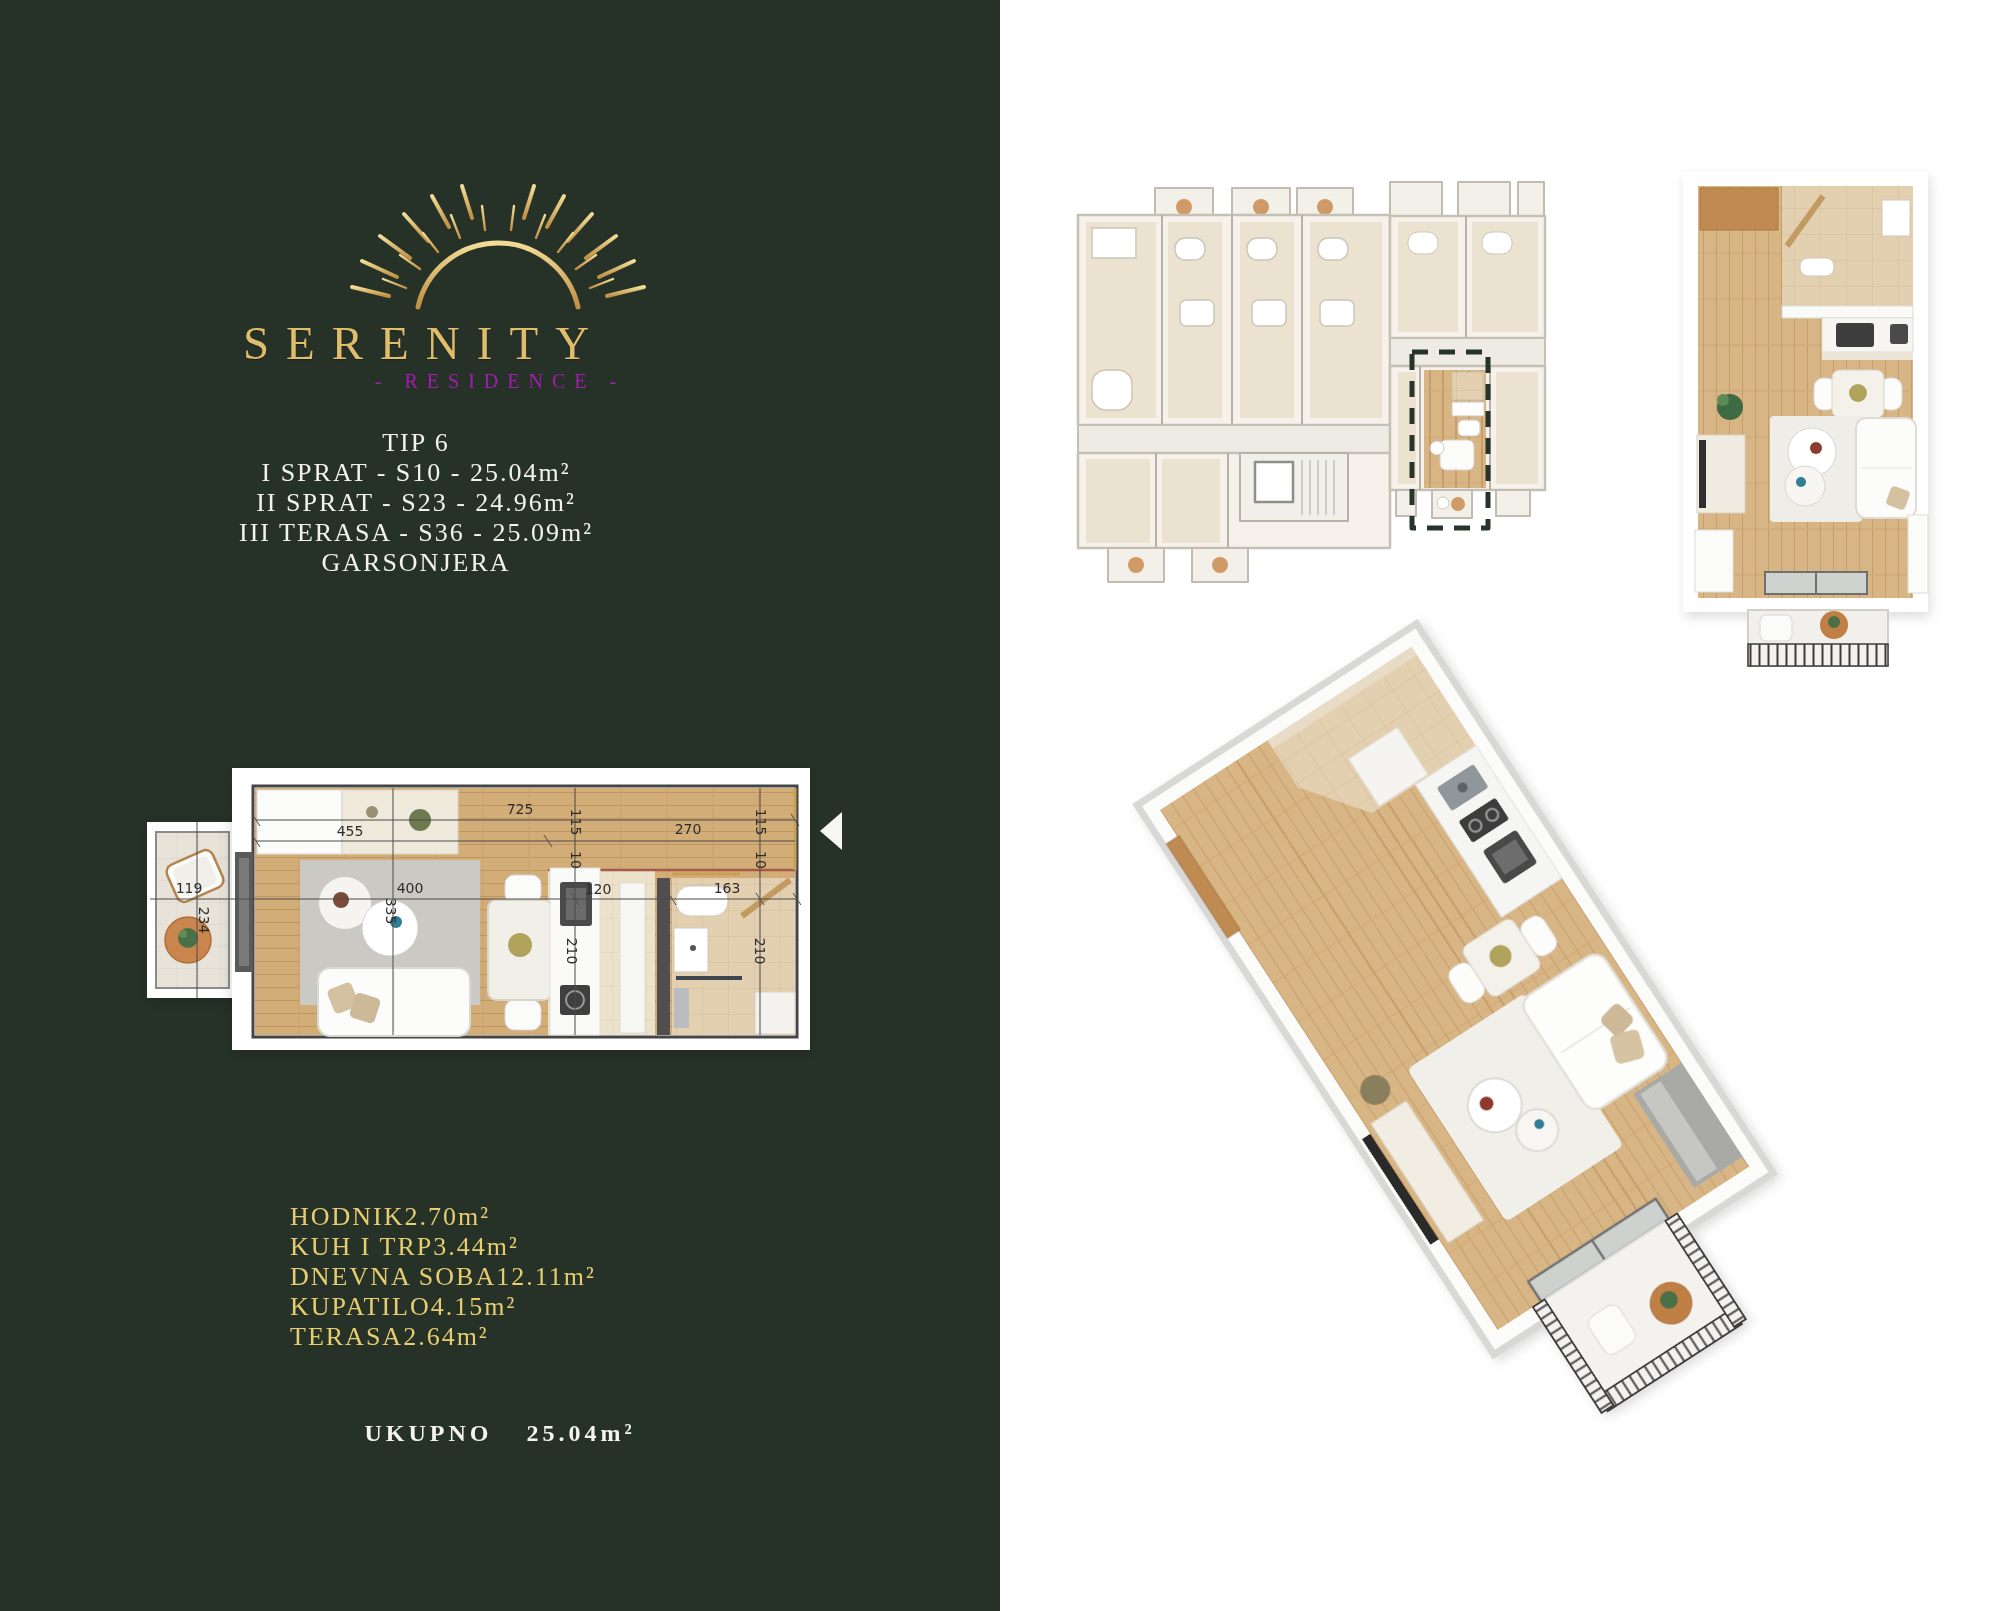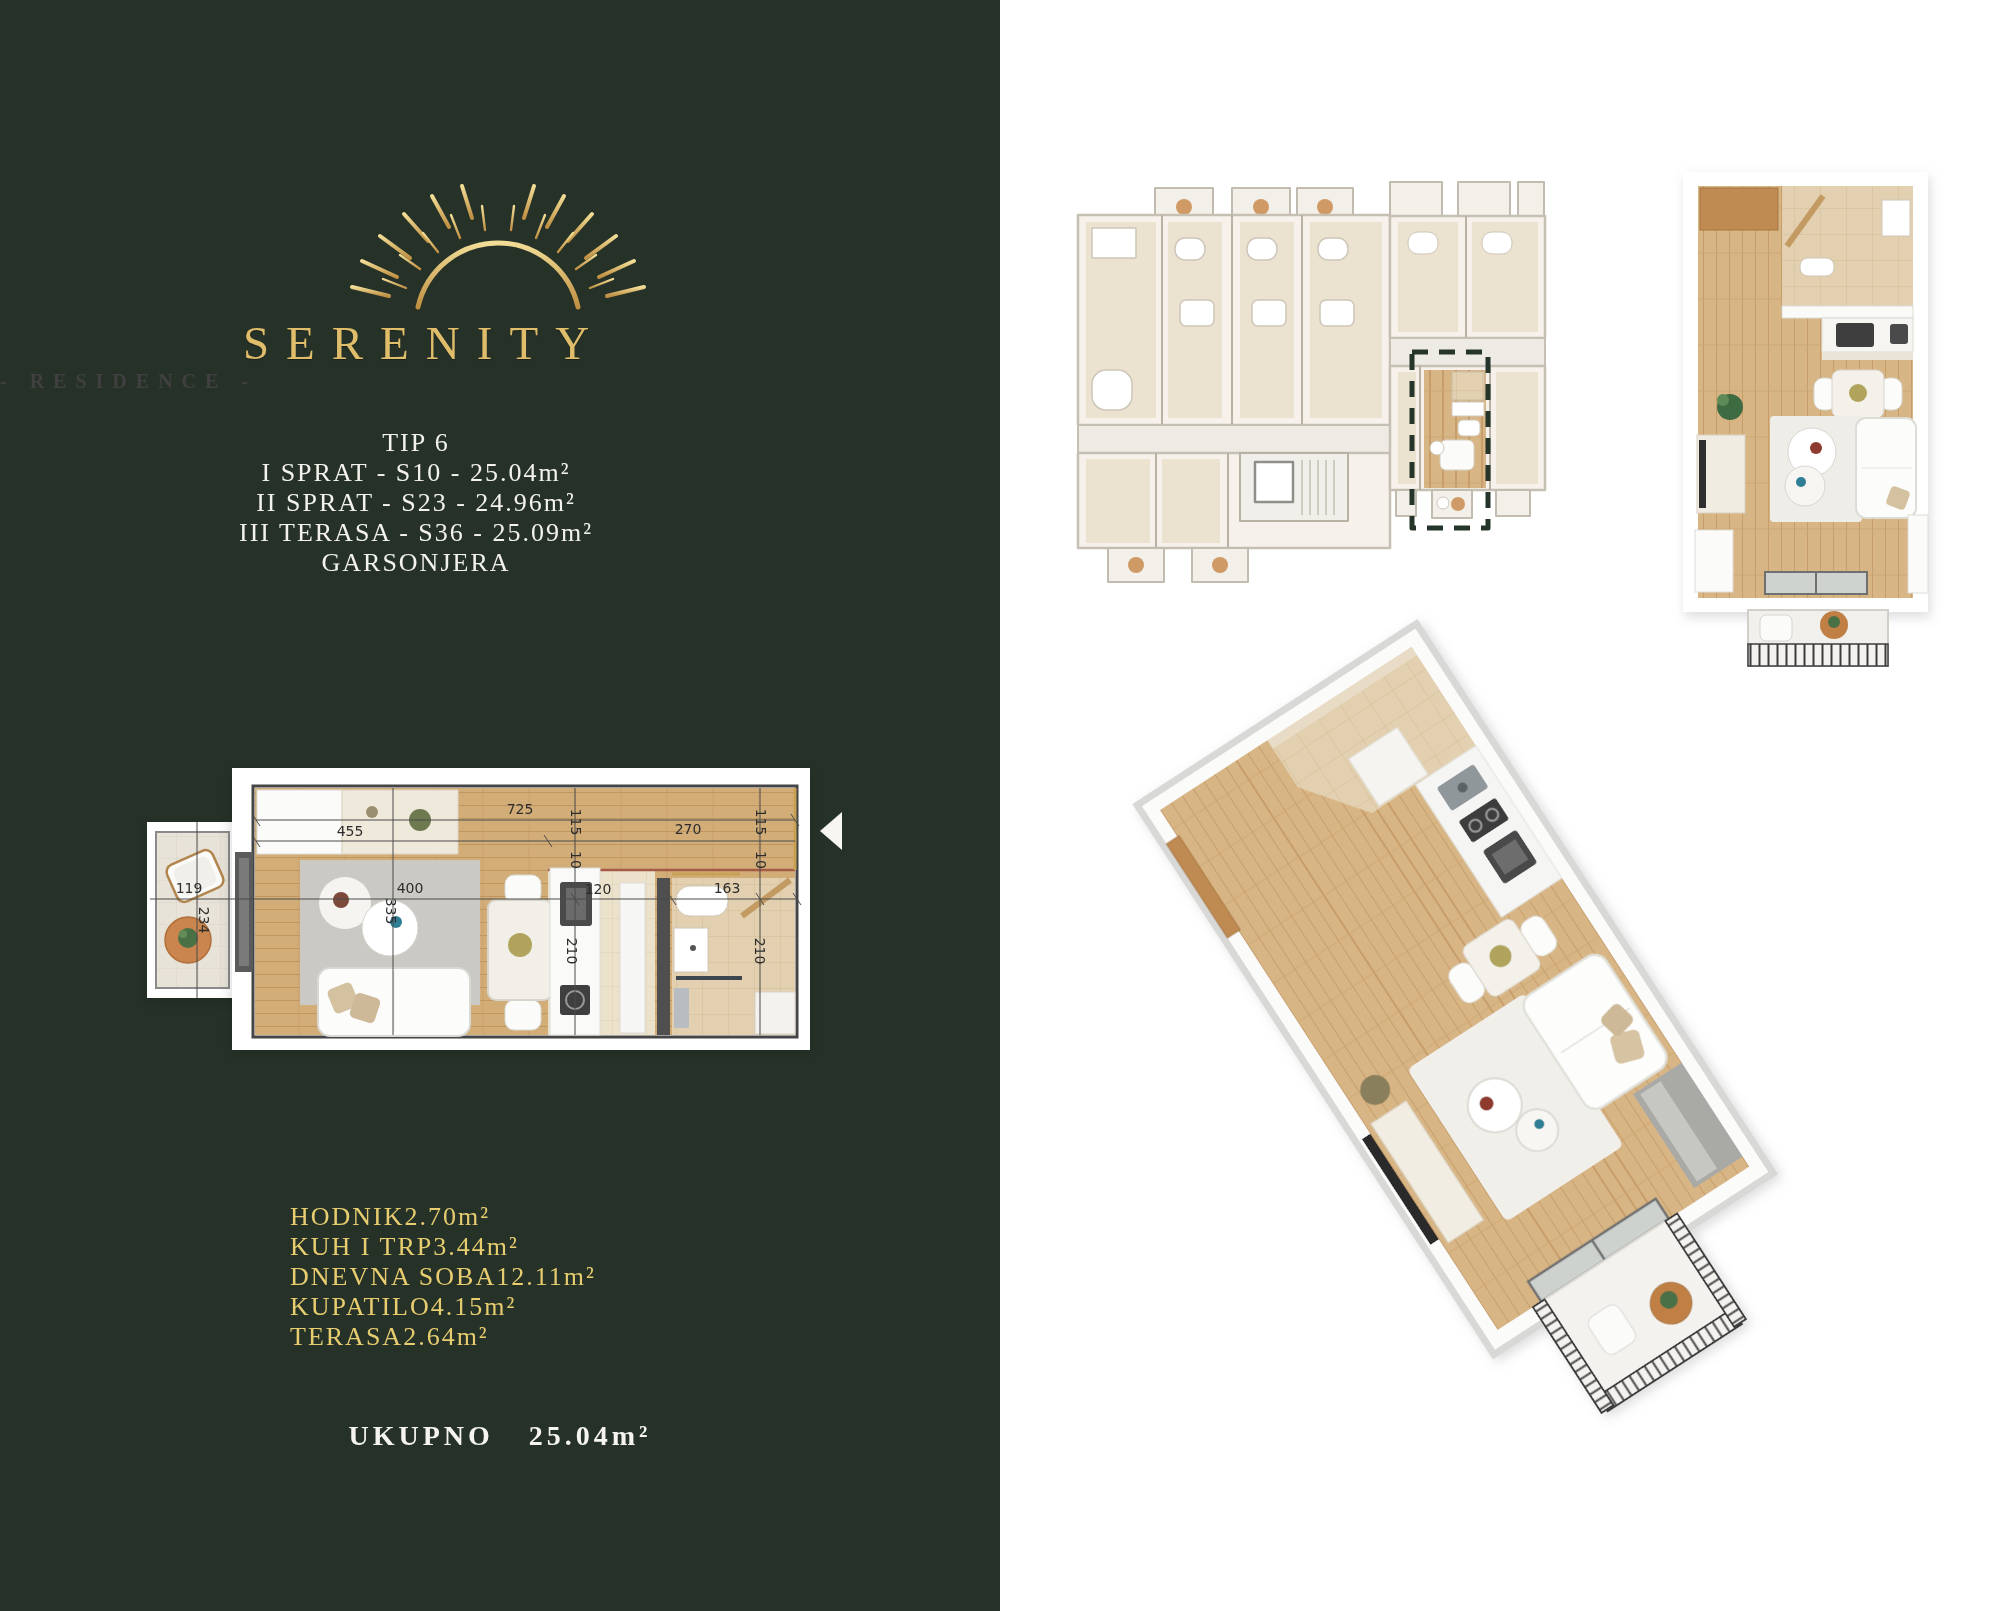--- a/index.html
+++ b/index.html
@@ -3,29 +3,29 @@
 <meta charset="utf-8">
 <style>
   html,body{margin:0;padding:0;background:#ffffff;}
   .page{position:relative;width:2000px;height:1611px;overflow:hidden;
         font-family:"Liberation Serif", serif;background:#ffffff;}
   #graphics{position:absolute;left:0;top:0;width:2000px;height:1611px;}
   .txt{position:absolute;white-space:nowrap;}
   .brand-name{left:0;width:849px;top:316px;text-align:center;
       font-size:47px;letter-spacing:17px;color:#e0bd6a;
       text-shadow:0 1px 1px rgba(0,0,0,.35);font-weight:400;}
-  .brand-sub{left:0;width:1000px;top:370px;text-align:left;
-      font-size:20px;letter-spacing:9px;color:#404040;font-weight:bold;}
+  .brand-sub{left:0;width:1000px;top:370px;text-align:center;
+      font-size:20px;letter-spacing:9px;color:#a21caf;}
   .unit-block{left:0;width:832px;top:428px;text-align:center;color:#f3f2ec;
       font-size:26px;line-height:30px;letter-spacing:2px;}
   .rooms{left:290px;top:1202px;width:378px;font-size:26px;line-height:30px;
       color:#e8cd70;letter-spacing:2px;}
   .room-row{display:flex;justify-content:flex-start;}
   .total-line{left:0;width:1000px;top:1420px;text-align:center;color:#f5f4ee;
-      font-size:28px;letter-spacing:4px;font-weight:bold;}
+      font-size:24px;letter-spacing:4px;font-weight:bold;}
   .total-line span{margin:0 12px;}
   svg text.dim{font-family:"DejaVu Sans", sans-serif;font-size:14px;
       fill:#2d2d2d;text-anchor:middle;font-weight:500;}
 </style>
 </head>
 <body>
 
 <div class="page">
 
 <svg id="graphics" viewBox="0 0 2000 1611">

